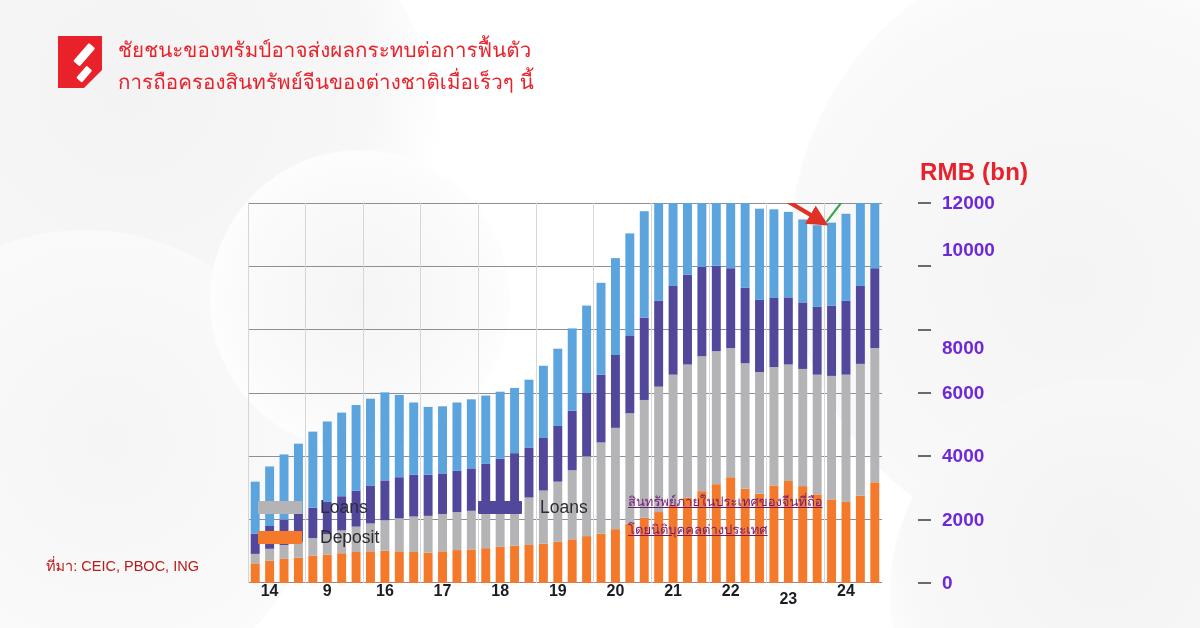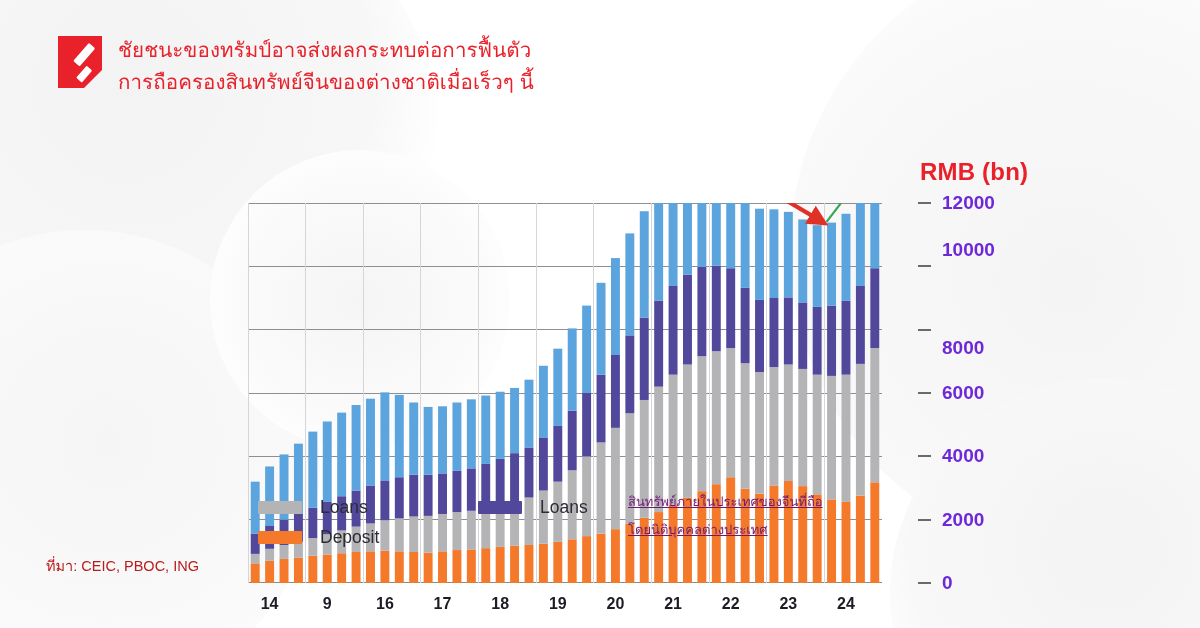--- a/index.html
+++ b/index.html
@@ -45,21 +45,21 @@
   .plot svg { display:block; }
 
   .ylabels { position:absolute; left:918px; top:50px; width:130px; height:400px; }
   .ylabel {
     position:absolute; color:#6d28d9; font-size:19px; font-weight:bold;
     left:24px; transform:translateY(-50%); white-space:nowrap;
   }
   .ytick { position:absolute; left:0; width:13px; height:2px; background:#6a6a6a;
            transform:translateY(-50%); }
 
-  .xlabels { position:absolute; left:0; top:455px; width:1156px; height:30px; }
+  .xlabels { position:absolute; left:0; top:442px; width:1156px; height:30px; }
   .xlabel {
     position:absolute; color:#1c1c24; font-size:16px; font-weight:bold;
     transform:translateX(-50%); white-space:nowrap;
   }
 
   
   .legend { position:absolute; left:258px; top:492px; z-index:5;
             display:grid; grid-template-columns:220px 220px; grid-auto-rows:30px;
             column-gap:0; }
   .legend-item { display:flex; align-items:center; }
@@ -331,21 +331,21 @@
   <div class="xlabels" id="xlabels">
       <div class="xlabel" style="left: 269.614px;">14</div>
       <div class="xlabel" style="left: 327.25px;">9</div>
       <div class="xlabel" style="left: 384.886px;">16</div>
       <div class="xlabel" style="left: 442.523px;">17</div>
       <div class="xlabel" style="left: 500.159px;">18</div>
       <div class="xlabel" style="left: 557.795px;">19</div>
       <div class="xlabel" style="left: 615.432px;">20</div>
       <div class="xlabel" style="left: 673.068px;">21</div>
       <div class="xlabel" style="left: 730.705px;">22</div>
-      <div class="xlabel" style="left: 788.341px;">23</div>
+      <div class="xlabel" style="left: 788.341px; margin-top: 8px;">23</div>
       <div class="xlabel" style="left: 845.977px;">24</div>
     </div>
 </div>
 
 <div class="legend" id="legend">
     <div class="legend-item">
       <span class="swatch" style="background: rgb(180, 180, 183);"></span>
       <span class="legend-label">Loans</span>
     </div>
     <div class="legend-item">

